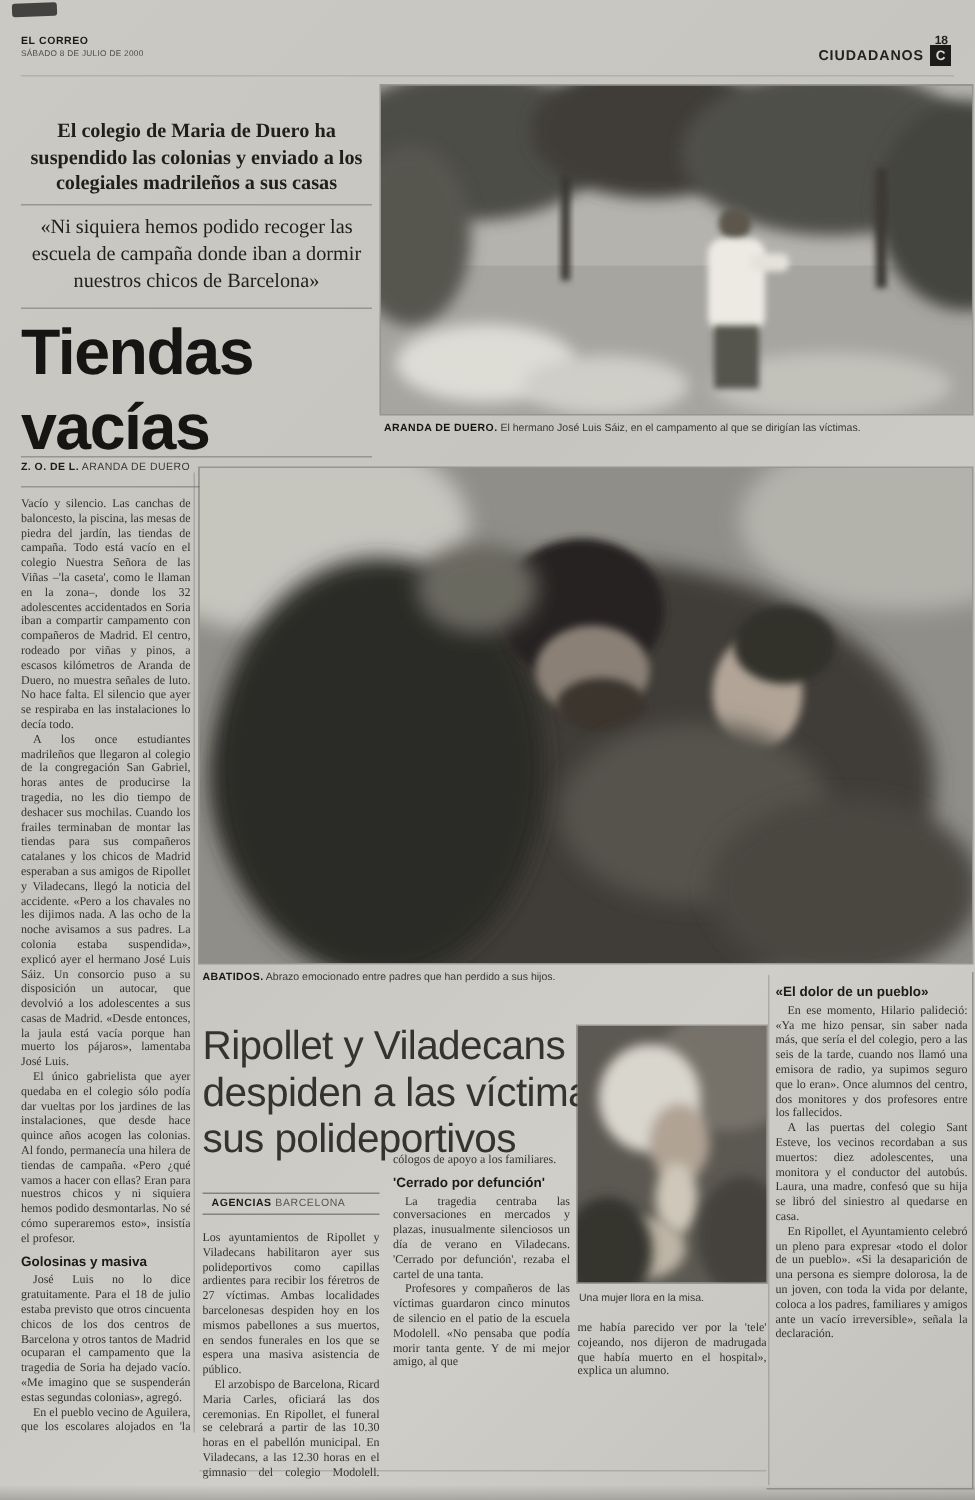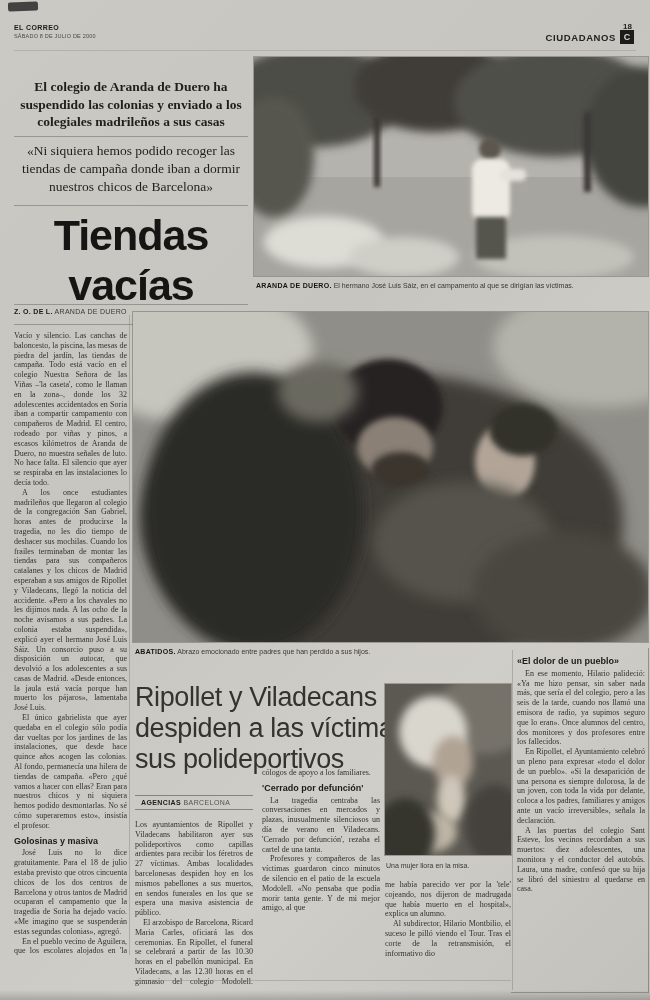--- a/index.html
+++ b/index.html
@@ -12,21 +12,21 @@
   .issue-date{position:absolute;left:14px;top:33px;font-size:5.5px;color:#4a4945;letter-spacing:.2px;}
   .section-title{position:absolute;left:0;right:0;top:29px;text-align:center;font-size:11px;font-weight:bold;letter-spacing:1.2px;color:#23221f;}
   .pageno{position:absolute;right:18px;top:22px;font-size:8px;font-weight:bold;color:#23221f;}
   .section-name{position:absolute;right:34px;top:32px;font-size:9.5px;font-weight:bold;letter-spacing:.6px;color:#23221f;}
   .section-badge{position:absolute;right:16px;top:30px;width:14px;height:14px;background:#1d1c1a;color:#d8d7d2;font-size:9px;font-weight:bold;text-align:center;line-height:14px;}
   .scan-smudge{position:absolute;left:8px;top:2px;width:30px;height:9px;background:#22211f;opacity:.8;border-radius:2px;transform:rotate(-2deg);}
   
   .deck{position:absolute;left:14px;width:234px;text-align:center;font-family:"Liberation Serif",serif;color:#201f1c;}
   .deck1{top:78px;font-size:13.5px;font-weight:bold;line-height:17.5px;}
   .deck2{top:142px;font-size:13.5px;font-weight:normal;line-height:18px;}
-  .headline{position:absolute;left:14px;top:210px;width:234px;text-align:center;font-size:43px;line-height:50px;font-weight:bold;letter-spacing:-1px;color:#161513;}
+  .headline{position:absolute;left:14px;top:210px;width:234px;text-align:left;font-size:43px;line-height:50px;font-weight:bold;letter-spacing:-1px;color:#161513;}
   .byline{position:absolute;left:14px;top:308px;width:234px;font-size:7px;letter-spacing:.3px;color:#3a3935;}
   .byline b{color:#1c1b19;}
   
   .bodycol{position:absolute;font-family:"Liberation Serif",serif;font-size:8px;line-height:9.8px;text-align:justify;color:#33322d;overflow:hidden;}
   .bodycol p{margin:0;}
   .bodycol p + p{text-indent:8px;}
   .crosshead{font-family:"Liberation Sans",sans-serif;font-size:9px;font-weight:bold;color:#1c1b19;margin:6px 0 2px 0 !important;text-indent:0 !important;text-align:left;}
   #leftcol{left:14px;top:331px;width:113px;height:624px;}
   
   .photo{position:absolute;overflow:hidden;background:#8d8c87;box-shadow:0 0 0 1px rgba(60,60,55,.35);}
@@ -49,23 +49,23 @@
 <div id="page">
 
   <div class="scan-smudge"></div>
   <div class="masthead">EL CORREO</div>
   <div class="issue-date">SÁBADO 8 DE JULIO DE 2000</div>
   <div class="pageno">18</div>
   <div class="section-name">CIUDADANOS</div>
   <div class="section-badge">C</div>
   <div class="hairline" style="left:14px;top:50px;width:622px;opacity:.25;"></div>
 
-  <div class="deck deck1">El colegio de Aranda de Duero ha suspendido las colonias y enviado a los colegiales madrileños a sus casas</div>
+  <div class="deck deck1">El colegio de Maria de Duero ha suspendido las colonias y enviado a los colegiales madrileños a sus casas</div>
   <div class="hairline" style="left:14px;top:136px;width:234px;"></div>
-  <div class="deck deck2">«Ni siquiera hemos podido recoger las tiendas de campaña donde iban a dormir nuestros chicos de Barcelona»</div>
+  <div class="deck deck2">«Ni siquiera hemos podido recoger las escuela de campaña donde iban a dormir nuestros chicos de Barcelona»</div>
   <div class="hairline" style="left:14px;top:205px;width:234px;"></div>
   <div class="headline">Tiendas vacías</div>
   <div class="hairline" style="left:14px;top:304px;width:234px;"></div>
   <div class="byline">
     <b>Z. O. DE L.</b>
     <span>ARANDA DE DUERO</span>
   </div>
   <div class="hairline" style="left:14px;top:324px;width:234px;"></div>
 
   <div class="photo" style="left:254px;top:57px;width:394px;height:219px;">
@@ -174,27 +174,26 @@
       <ellipse cx="20" cy="150" rx="30" ry="36" fill="#36342f" filter="url(#b5)"></ellipse>
       <ellipse cx="110" cy="140" rx="30" ry="40" fill="#45423c" filter="url(#b5)"></ellipse>
     </svg>
   </div>
   <div class="caption" style="left:386px;top:861px;width:126px;">
     <span>Una mujer llora en la misa.</span>
   </div>
 
   <div class="bodycol" id="a2col3">
     <p>me había parecido ver por la 'tele' cojeando, nos dijeron de madrugada que había muerto en el hospital», explica un alumno.</p>
-    <p>Al subdirector, Hilario Montbilio, el suceso le pilló viendo el Tour. Tras el corte de la retransmisión, el informativo dio</p>
   </div>
 
   <div class="vline" style="left:512px;top:650px;height:340px;"></div>
   <div class="bodycol" id="a2col4">
     <p class="crosshead">«El dolor de un pueblo»</p>
     <p>En ese momento, Hilario palideció: «Ya me hizo pensar, sin saber nada más, que sería el del colegio, pero a las seis de la tarde, cuando nos llamó una emisora de radio, ya supimos seguro que lo eran». Once alumnos del centro, dos monitores y dos profesores entre los fallecidos.</p>
+    <p>A las puertas del colegio Sant Esteve, los vecinos recordaban a sus muertos: diez adolescentes, una monitora y el conductor del autobús. Laura, una madre, confesó que su hija se libró del siniestro al quedarse en casa.</p>
     <p>En Ripollet, el Ayuntamiento celebró un pleno para expresar «todo el dolor de un pueblo». «Si la desaparición de una persona es siempre dolorosa, la de un joven, con toda la vida por delante, coloca a los padres, familiares y amigos ante un vacío irreversible», señala la declaración.</p>
-    <p>A las puertas del colegio Sant Esteve, los vecinos recordaban a sus muertos: diez adolescentes, una monitora y el conductor del autobús. Laura, una madre, confesó que su hija se libró del siniestro al quedarse en casa.</p>
   </div>
   <div class="frame-br"></div>
 
   <div class="hairline" style="left:133px;top:980px;width:378px;opacity:.3;"></div>
   <div class="bottom-shade"></div>
 </div>
 
 </body></html>

